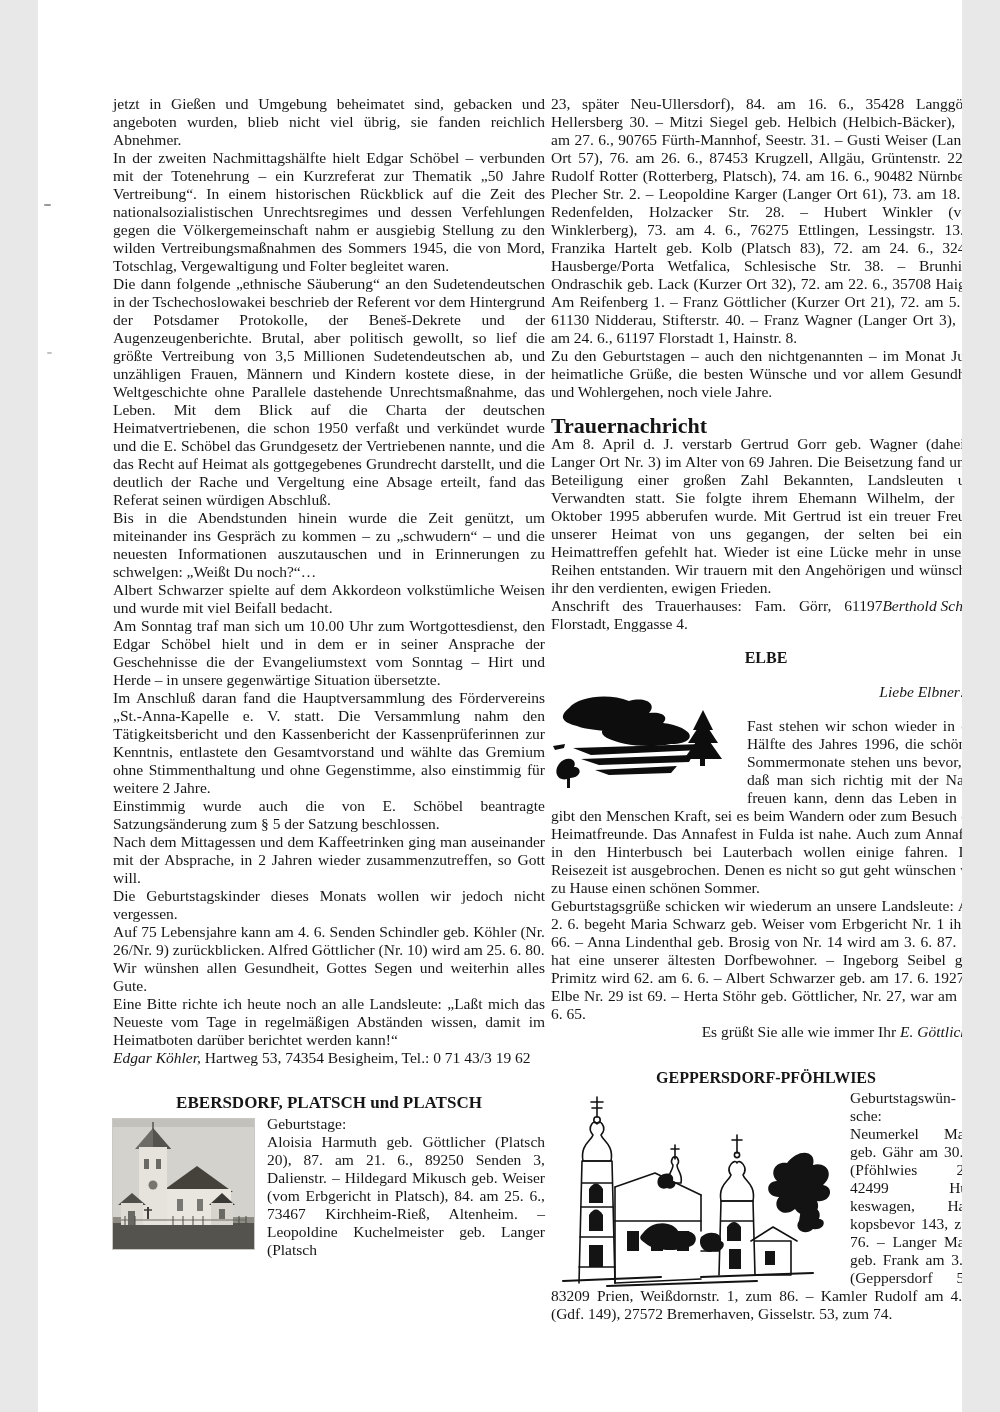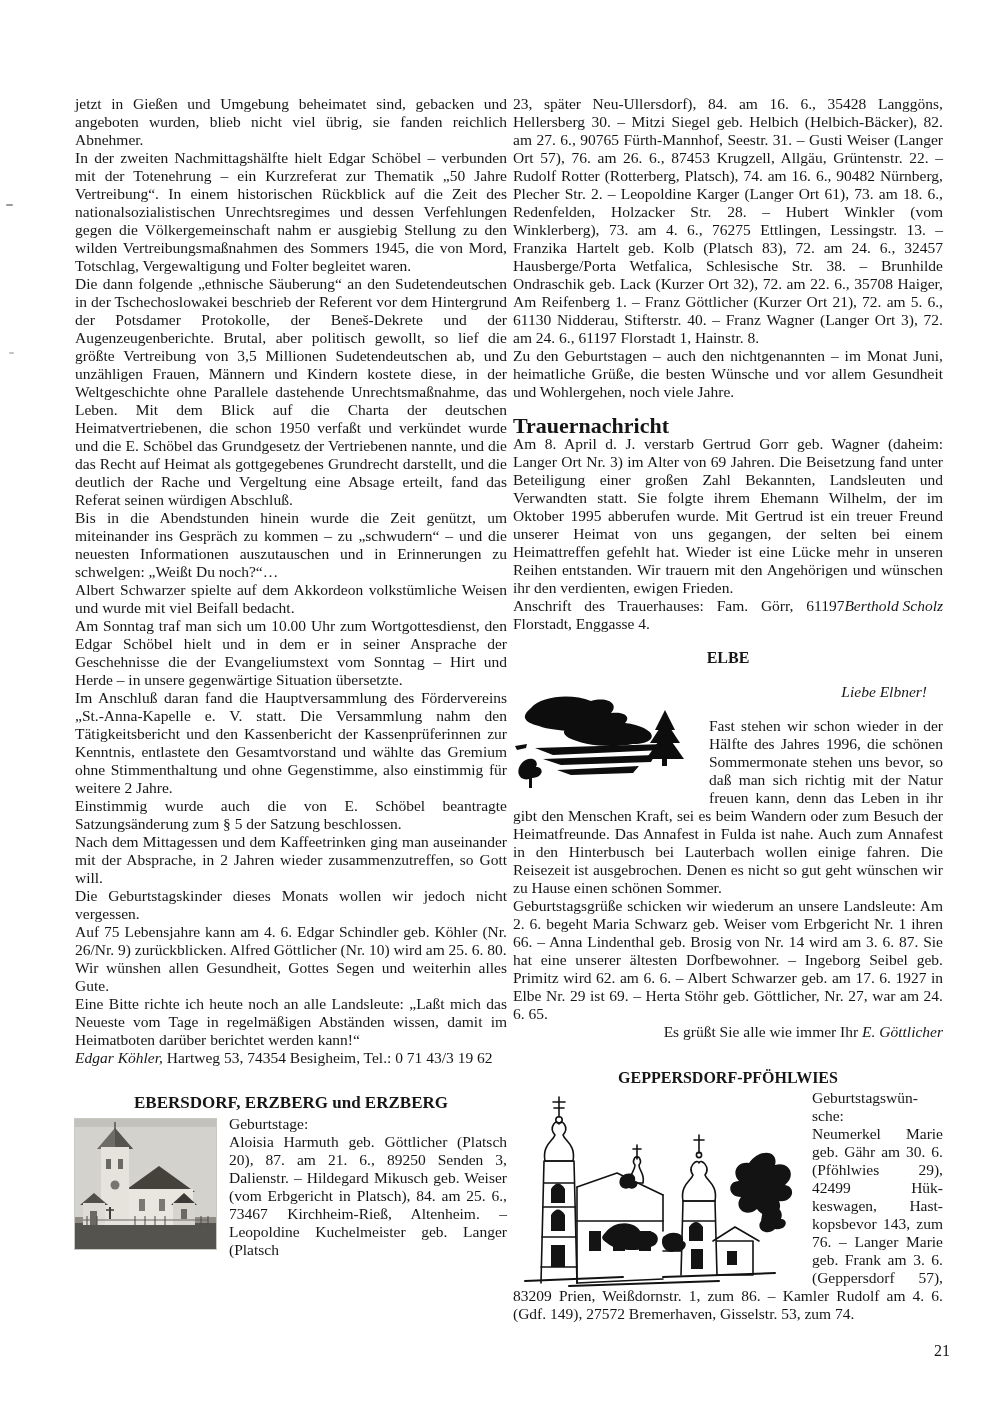--- a/index.html
+++ b/index.html
@@ -1,16 +1,16 @@
 <!DOCTYPE html>
 <html><head>
 <meta charset="utf-8">
 <style>
   html,body{margin:0;padding:0;background:#e8e8e8;}
-  .page{position:relative;width:1000px;height:1412px;background:#ffffff;margin:0 auto;
+  .page{position:relative;width:924px;height:1412px;background:#ffffff;margin:0 auto;
         font-family:"Liberation Serif", serif;color:#161616;overflow:hidden;}
   .col{position:absolute;top:95px;font-size:15.5px;line-height:18px;text-align:justify;}
   .col-left{left:75px;width:432px;}
   .col-right{left:513px;width:430px;}
   .para{margin:0;padding:0;}
   .b{font-weight:normal;}
   .i{font-style:italic;}
   .sec-heading{margin:26px 0 2px 0;font-size:17px;font-weight:bold;text-align:center;line-height:20px;}
   .sub-heading{margin:16px 0 0 0;font-size:22px;font-weight:bold;text-align:left;line-height:18px;}
   .h-center{margin:16px 0 0 0;font-size:16px;font-weight:bold;text-align:center;line-height:18px;}
@@ -42,26 +42,26 @@
     <p class="para"><span>jetzt in Gießen und Umgebung beheimatet sind, gebacken und angeboten wurden, blieb nicht viel übrig, sie fanden reichlich Abnehmer.</span></p>
     <p class="para"><span>In der zweiten Nachmittagshälfte hielt Edgar Schöbel – verbunden mit der Totenehrung – ein Kurzreferat zur Thematik „50 Jahre Vertreibung“. In einem historischen Rückblick auf die Zeit des nationalsozialistischen Unrechtsregimes und dessen Verfehlungen gegen die Völkergemeinschaft nahm er ausgiebig Stellung zu den wilden Vertreibungsmaßnahmen des Sommers 1945, die von Mord, Totschlag, Vergewaltigung und Folter begleitet waren.</span></p>
     <p class="para"><span>Die dann folgende „ethnische Säuberung“ an den Sudetendeutschen in der Tschechoslowakei beschrieb der Referent vor dem Hintergrund der Potsdamer Protokolle, der Beneš-Dekrete und der Augenzeugenberichte. Brutal, aber politisch gewollt, so lief die größte Vertreibung von 3,5 Millionen Sudetendeutschen ab, und unzähligen Frauen, Männern und Kindern kostete diese, in der Weltgeschichte ohne Parallele dastehende Unrechtsmaßnahme, das Leben. Mit dem Blick auf die Charta der deutschen Heimatvertriebenen, die schon 1950 verfaßt und verkündet wurde und die E. Schöbel das Grundgesetz der Vertriebenen nannte, und die das Recht auf Heimat als gottgegebenes Grundrecht darstellt, und die deutlich der Rache und Vergeltung eine Absage erteilt, fand das Referat seinen würdigen Abschluß.</span></p>
     <p class="para"><span>Bis in die Abendstunden hinein wurde die Zeit genützt, um miteinander ins Gespräch zu kommen – zu „schwudern“ – und die neuesten Informationen auszutauschen und in Erinnerungen zu schwelgen: „Weißt Du noch?“…</span></p>
     <p class="para"><span>Albert Schwarzer spielte auf dem Akkordeon volkstümliche Weisen und wurde mit viel Beifall bedacht.</span></p>
     <p class="para"><span>Am Sonntag traf man sich um 10.00 Uhr zum Wortgottesdienst, den Edgar Schöbel hielt und in dem er in seiner Ansprache der Geschehnisse die der Evangeliumstext vom Sonntag – Hirt und Herde – in unsere gegenwärtige Situation übersetzte.</span></p>
     <p class="para"><span>Im Anschluß daran fand die Hauptversammlung des Fördervereins „St.-Anna-Kapelle e. V. statt. Die Versammlung nahm den Tätigkeitsbericht und den Kassenbericht der Kassenprüferinnen zur Kenntnis, entlastete den Gesamtvorstand und wählte das Gremium ohne Stimmenthaltung und ohne Gegenstimme, also einstimmig für weitere 2 Jahre.</span></p>
     <p class="para"><span>Einstimmig wurde auch die von E. Schöbel beantragte Satzungsänderung zum § 5 der Satzung beschlossen.</span></p>
     <p class="para"><span>Nach dem Mittagessen und dem Kaffeetrinken ging man auseinander mit der Absprache, in 2 Jahren wieder zusammenzutreffen, so Gott will.</span></p>
     <p class="para"><span>Die Geburtstagskinder dieses Monats wollen wir jedoch nicht vergessen.</span></p>
-    <p class="para"><span>Auf 75 Lebensjahre kann am 4. 6. </span><span class="b">Edgar Schindler</span><span> geb. Köhler (Nr. 26/Nr. 9) zurückblicken. </span><span class="b">Alfred Göttlicher</span><span> (Nr. 10) wird am 25. 6. 80.</span></p>
+    <p class="para"><span>Auf 75 Lebensjahre kann am 4. 6. </span><span class="b">Senden Schindler</span><span> geb. Köhler (Nr. 26/Nr. 9) zurückblicken. </span><span class="b">Alfred Göttlicher</span><span> (Nr. 10) wird am 25. 6. 80.</span></p>
     <p class="para"><span>Wir wünshen allen Gesundheit, Gottes Segen und weiterhin alles Gute.</span></p>
     <p class="para"><span>Eine Bitte richte ich heute noch an alle Landsleute: „Laßt mich das Neueste vom Tage in regelmäßigen Abständen wissen, damit im Heimatboten darüber berichtet werden kann!“</span></p>
     <p class="para"><span class="i">Edgar Köhler,</span><span> Hartweg 53, 74354 Besigheim, Tel.: 0 71 43/3 19 62</span></p>
 
-    <h2 class="sec-heading">EBERSDORF, ERZBERG und ERZBERG</h2>
+    <h2 class="sec-heading">EBERSDORF, PLATSCH und PLATSCH</h2>
 
     <div class="sec-body">
       <svg class="float-img photo" width="141" height="130" viewBox="0 0 141 130" aria-hidden="true">
         <rect width="141" height="130" fill="#d3d2cc"></rect>
         <rect width="141" height="8" fill="#c2c1bb"></rect>
         <rect y="98" width="141" height="10" fill="#8d8b84"></rect>
         <rect y="104" width="141" height="26" fill="#55534e"></rect>
         <polygon points="48,73 84,47 120,73" fill="#45423c"></polygon>
         <rect x="52" y="70" width="66" height="36" fill="#e8e6df"></rect>
         <rect x="64" y="80" width="6" height="12" fill="#7a7872"></rect>

